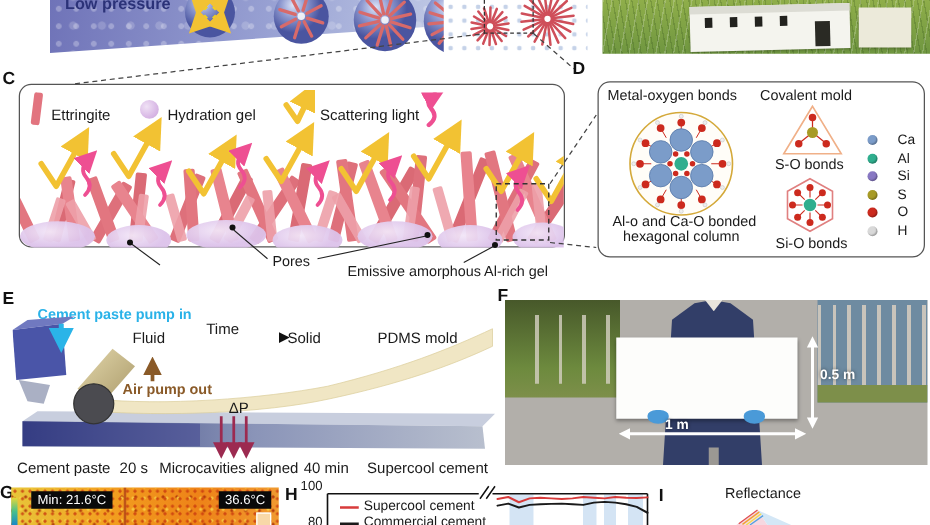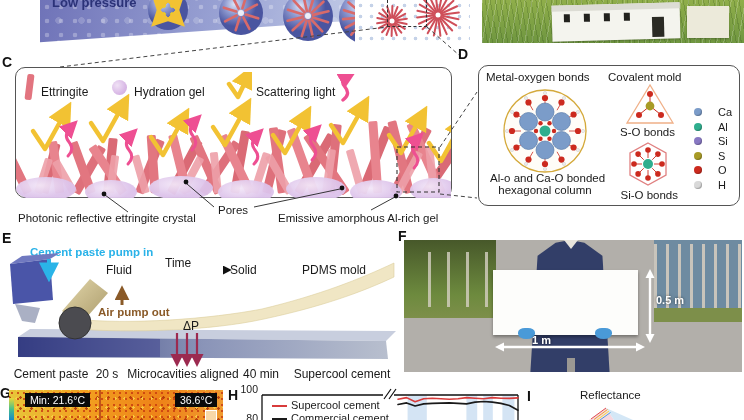--- a/index.html
+++ b/index.html
@@ -292,21 +292,20 @@
         <path d="M413,51 L425,69 L445,33" fill="none" stroke="#f2c233" stroke-width="4.5" stroke-linecap="round" stroke-linejoin="round" marker-end="url(#mY)"></path>
         <path d="M52,64 q7,-7 1,-14 q-6,-7 2,-15" fill="none" stroke="#ee4f92" stroke-width="3" stroke-linecap="round" marker-end="url(#mP)"></path>
         <path d="M112,72 q7,-7 1,-14 q-6,-7 2,-15" fill="none" stroke="#ee4f92" stroke-width="3" stroke-linecap="round" marker-end="url(#mP)"></path>
         <path d="M176,58 q7,-7 1,-14 q-6,-7 2,-15" fill="none" stroke="#ee4f92" stroke-width="3" stroke-linecap="round" marker-end="url(#mP)"></path>
         <path d="M238,72 q7,-7 1,-14 q-6,-7 2,-15" fill="none" stroke="#ee4f92" stroke-width="3" stroke-linecap="round" marker-end="url(#mP)"></path>
         <path d="M296,68 q7,-7 1,-14 q-6,-7 2,-15" fill="none" stroke="#ee4f92" stroke-width="3" stroke-linecap="round" marker-end="url(#mP)"></path>
         <path d="M398,76 q7,-7 1,-14 q-6,-7 2,-15" fill="none" stroke="#ee4f92" stroke-width="3" stroke-linecap="round" marker-end="url(#mP)"></path>
       </g>
     <rect x="381" y="55" width="42" height="45" fill="none" stroke="#333" stroke-width="1.1" stroke-dasharray="4 3"></rect>
   </svg>
-  <div class="abs lbl" style="left:18px;top:212px">Photonic reflective ettringite crystal</div>
   <div class="abs lbl" style="left:218px;top:204px">Pores</div>
   <div class="abs lbl" style="left:278px;top:212px">Emissive amorphous Al-rich gel</div>
 
   <div class="abs pletter" style="left:458px;top:46px">D</div>
   <div id="d-box" class="abs panelbox"></div>
   <div class="abs lbl" style="left:486px;top:71px">Metal-oxygen bonds</div>
   <div class="abs lbl" style="left:608px;top:71px">Covalent mold</div>
 
   <svg class="abs" style="left:500px;top:86px;width:90px;height:90px" viewBox="0 0 90 90">
     <circle cx="45" cy="45" r="41" fill="#fffdf8" stroke="#d4a93a" stroke-width="1.3"></circle>

